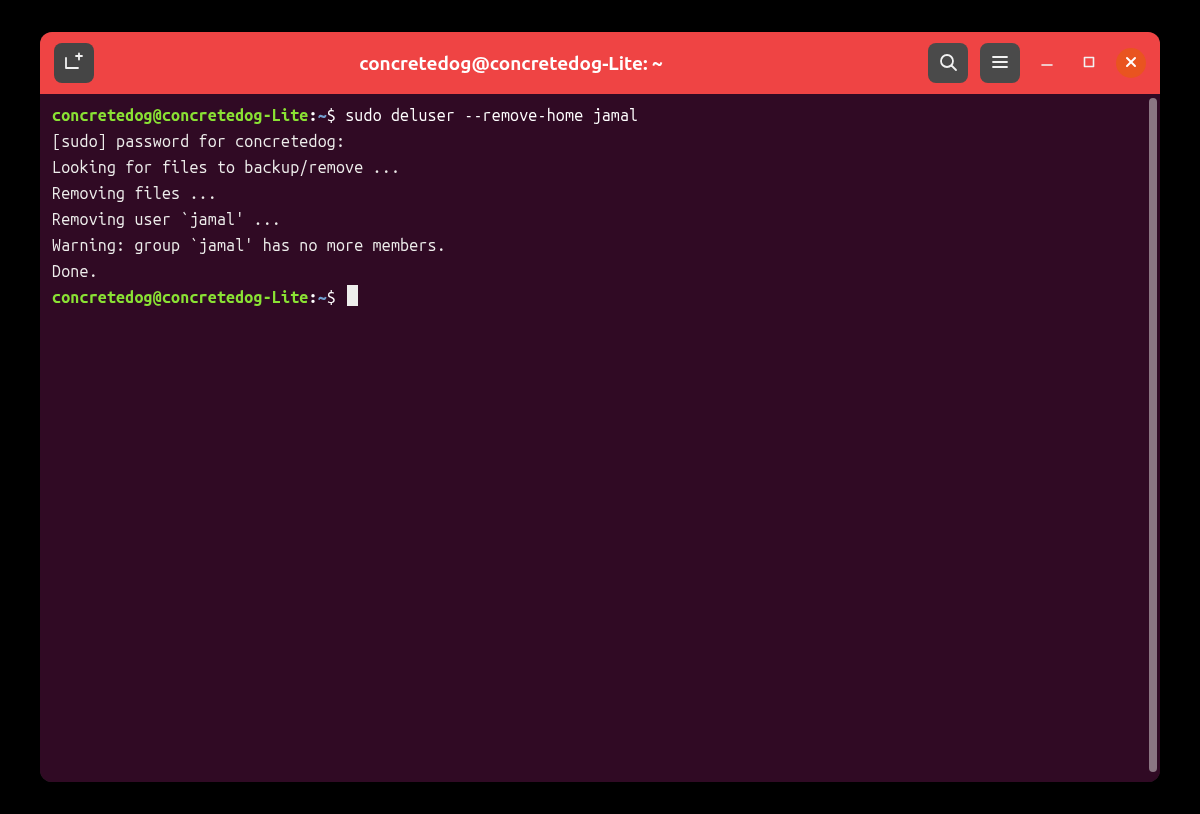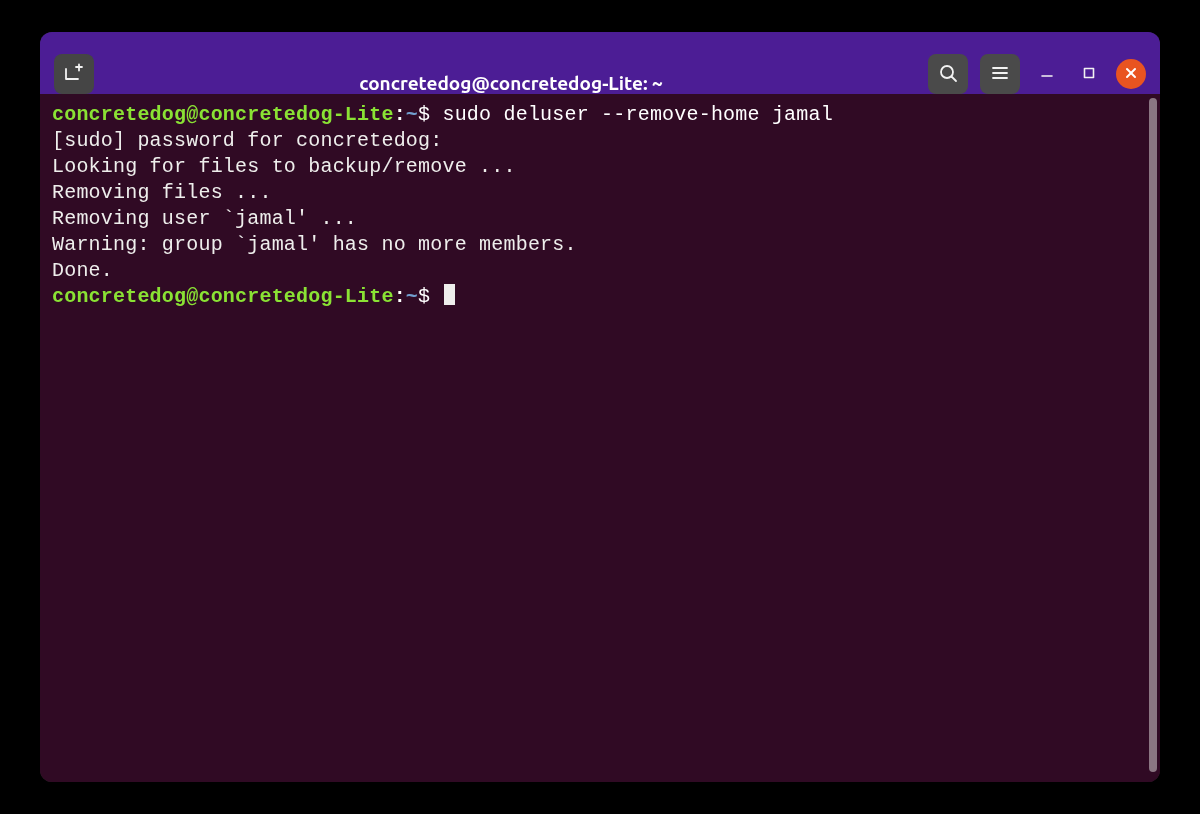--- a/index.html
+++ b/index.html
@@ -18,23 +18,23 @@
       height: 750px;
       background: #2c2c2c;
       border-radius: 12px;
       overflow: hidden;
       box-shadow: 0 12px 40px rgba(0,0,0,0.6);
       display: flex;
       flex-direction: column;
     }
     .titlebar {
       height: 62px;
-      background: #4c1d95;
+      background: #ef4444;
       display: flex;
-      align-items: flex-end;
+      align-items: center;
       padding: 0 14px;
       gap: 10px;
       color: #f2f2f2;
       font-family: "Ubuntu", "DejaVu Sans", sans-serif;
     }
     .tb-left { display: flex; align-items: center; }
     .tb-center { flex: 1; text-align: center; font-weight: 700; font-size: 19px; color: #ffffff; }
     .tb-right { display: flex; align-items: center; gap: 12px; }
     .sq-btn {
       width: 40px;
@@ -63,26 +63,25 @@
     .terminal-area {
       flex: 1;
       display: flex;
       background: #300a24;
       position: relative;
     }
     .terminal {
       flex: 1;
       padding: 8px 10px 10px 12px;
       color: #eeeeec;
-      font-size: 20px;
+      font-size: 16px;
       line-height: 26px;
       white-space: pre;
       letter-spacing: 0.2px;
       overflow: hidden;
-      font-family: Liberation Mono, monospace;
     }
     .scrollbar {
       width: 14px;
       background: #300a24;
       position: relative;
     }
     .scrollbar-thumb {
       position: absolute;
       left: 3px;
       top: 4px;

